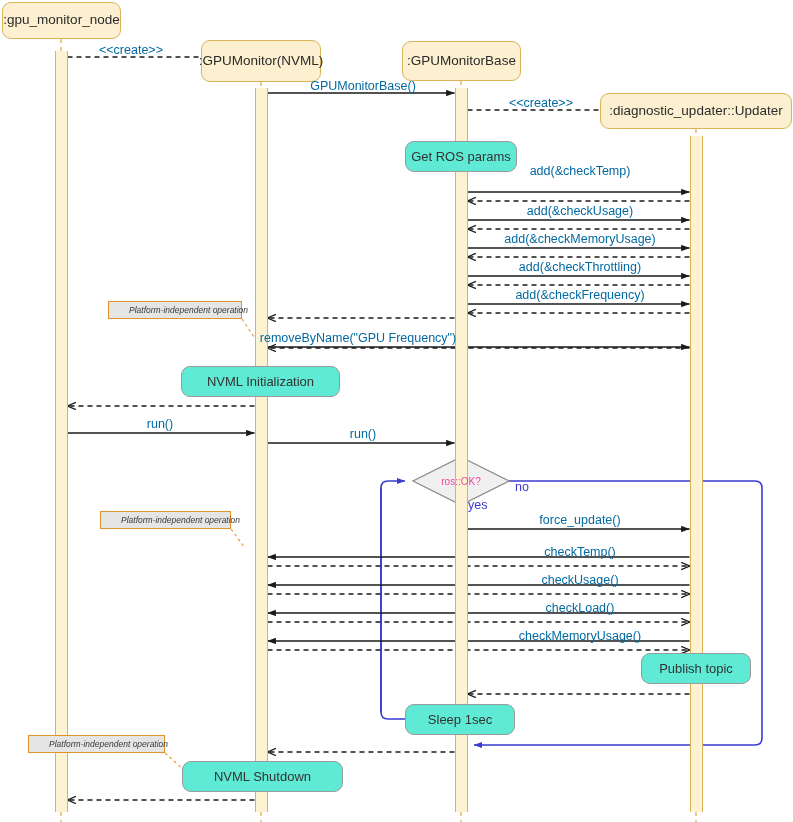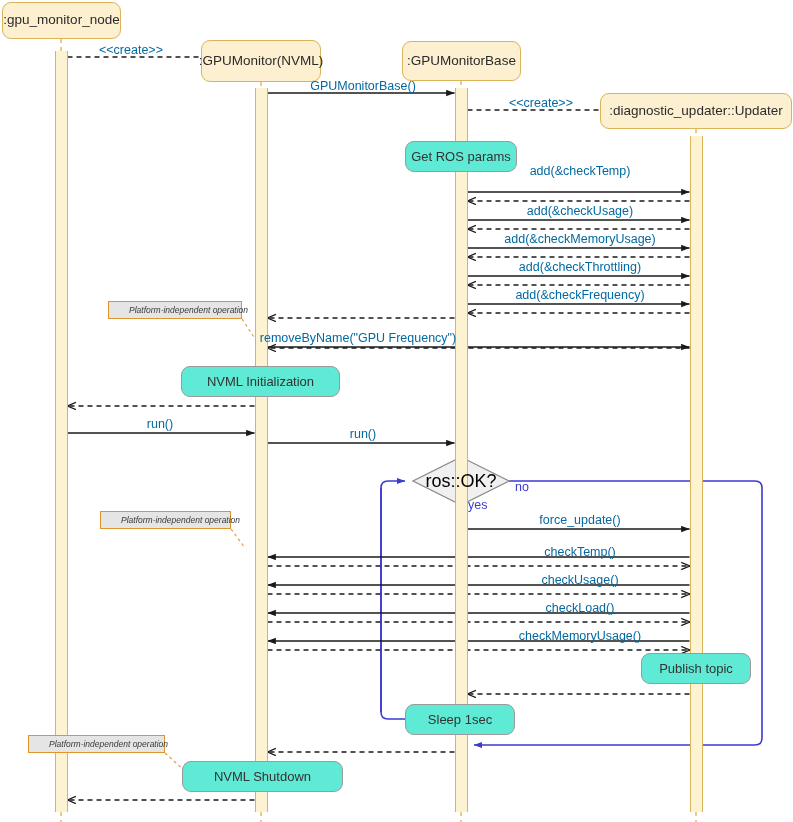--- a/index.html
+++ b/index.html
@@ -76,22 +76,22 @@
   }
   .blab{
     position:absolute;
     font-size:12.5px;
     color:#3b3bd0;
     white-space:nowrap;
     z-index:9;
   }
   .dlab{
     position:absolute;
-    font-size:18px;
-    color:#000000;
+    font-size:10px;
+    color:#ec4899;
     white-space:nowrap;
     z-index:9;
     transform:translate(-50%,-50%);
   }
 </style>
 </head>
 <body>
 
 <div id="canvas">
 

